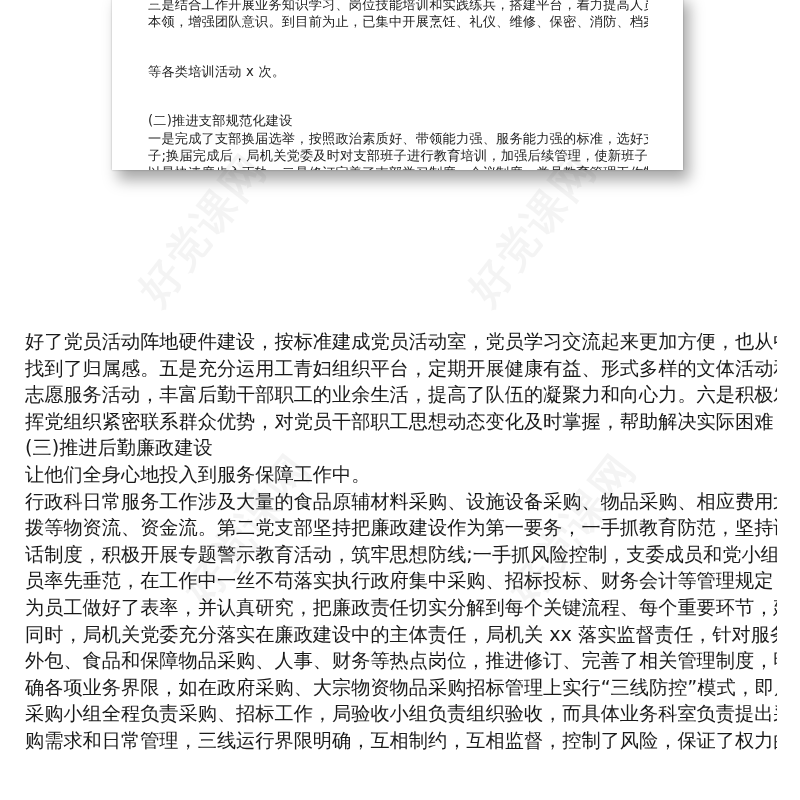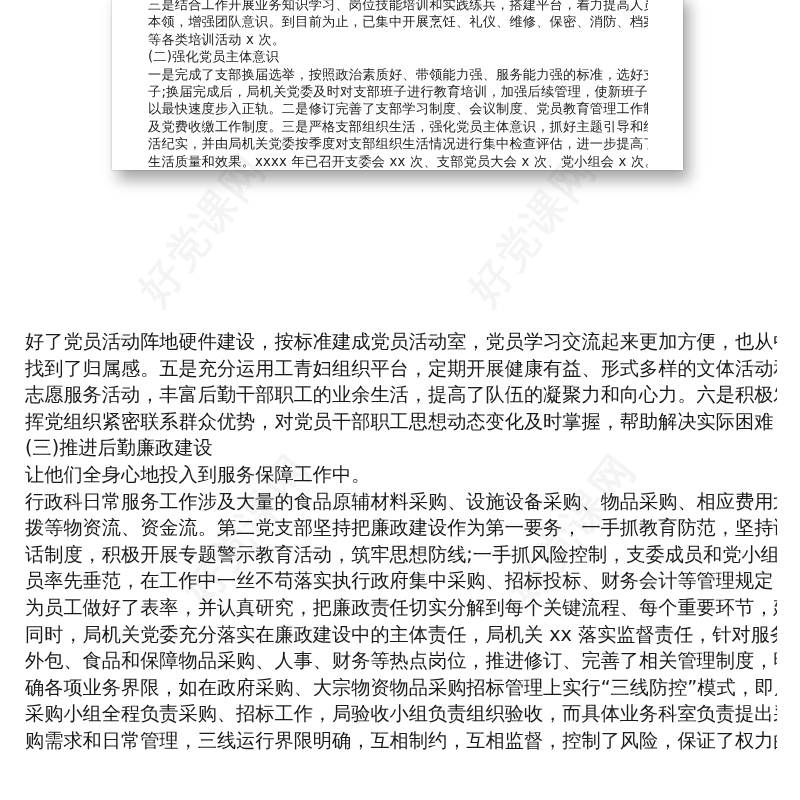--- a/index.html
+++ b/index.html
@@ -60,20 +60,21 @@
   }
   .body-text .line.last {
     text-align-last: left;
   }
   .preview-text .line {
     text-align: justify;
     text-align-last: justify;
   }
   .preview-text .line.last {
     text-align-last: left;
+    margin-top: 32px;
   }
   .watermark {
     position: absolute;
     font-size: 42px;
     font-weight: bold;
     color: rgba(0,0,0,0.045);
     transform: rotate(-52deg);
     transform-origin: left bottom;
     white-space: nowrap;
     z-index: 3;
@@ -82,21 +83,21 @@
   }
 </style>
 </head>
 <body>
 
 <div class="preview-card">
   <div class="preview-text">
     <span class="line">三是结合工作开展业务知识学习、岗位技能培训和实践练兵，搭建平台，着力提高人员服务</span>
     <span class="line">本领，增强团队意识。到目前为止，已集中开展烹饪、礼仪、维修、保密、消防、档案管理</span>
     <span class="line last">等各类培训活动 x 次。</span>
-    <span class="line last">(二)强化党员主体意识</span>
+    <span class="line last">(二)推进支部规范化建设</span>
     <span class="line">一是完成了支部换届选举，按照政治素质好、带领能力强、服务能力强的标准，选好支部班</span>
     <span class="line">子;换届完成后，局机关党委及时对支部班子进行教育培训，加强后续管理，使新班子的运作</span>
     <span class="line">以最快速度步入正轨。二是修订完善了支部学习制度、会议制度、党员教育管理工作制度以</span>
     <span class="line">及党费收缴工作制度。三是严格支部组织生活，强化党员主体意识，抓好主题引导和组织生</span>
     <span class="line">活纪实，并由局机关党委按季度对支部组织生活情况进行集中检查评估，进一步提高了组织</span>
     <span class="line">生活质量和效果。xxxx 年已召开支委会 xx 次、支部党员大会 x 次、党小组会 x 次。四是抓</span>
   </div>
 </div>
 
 <div class="body-text">

